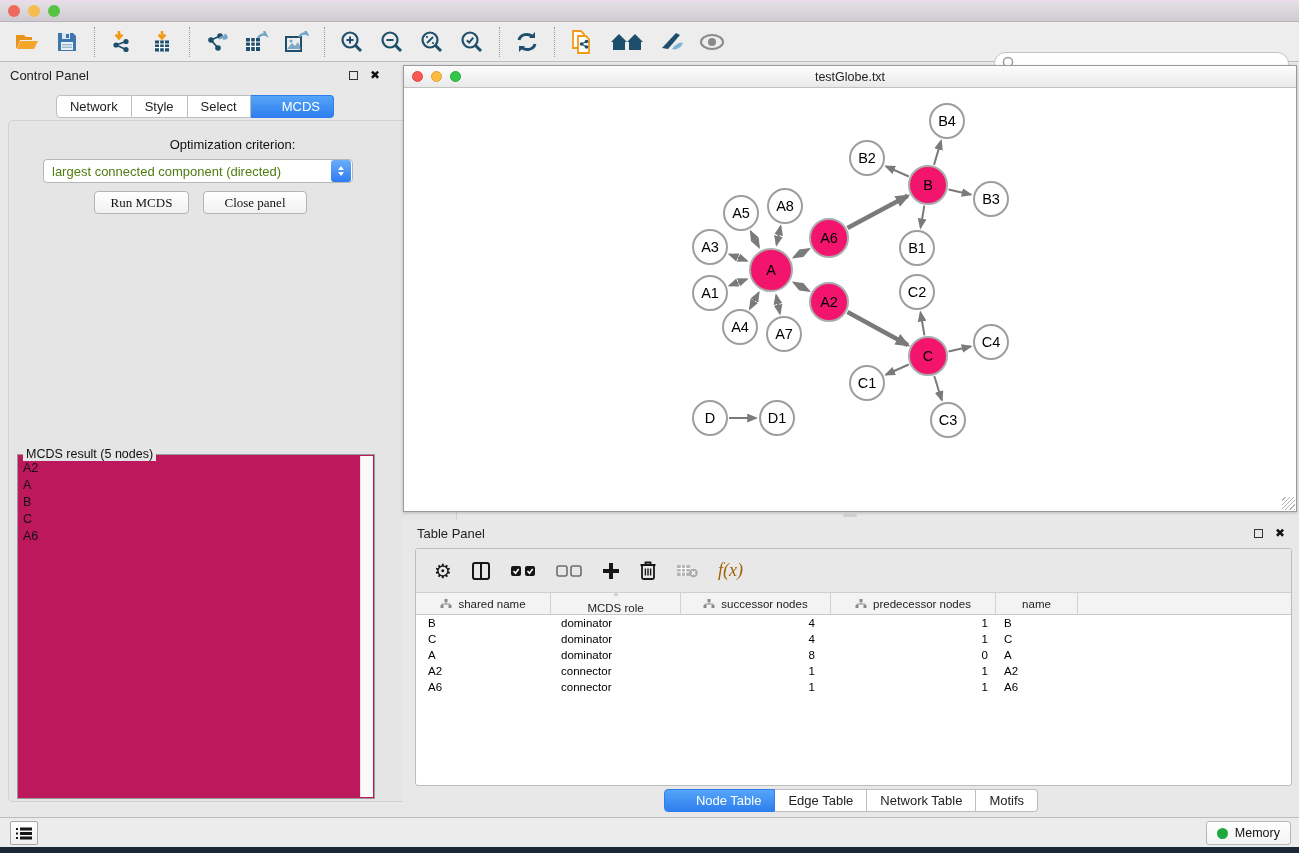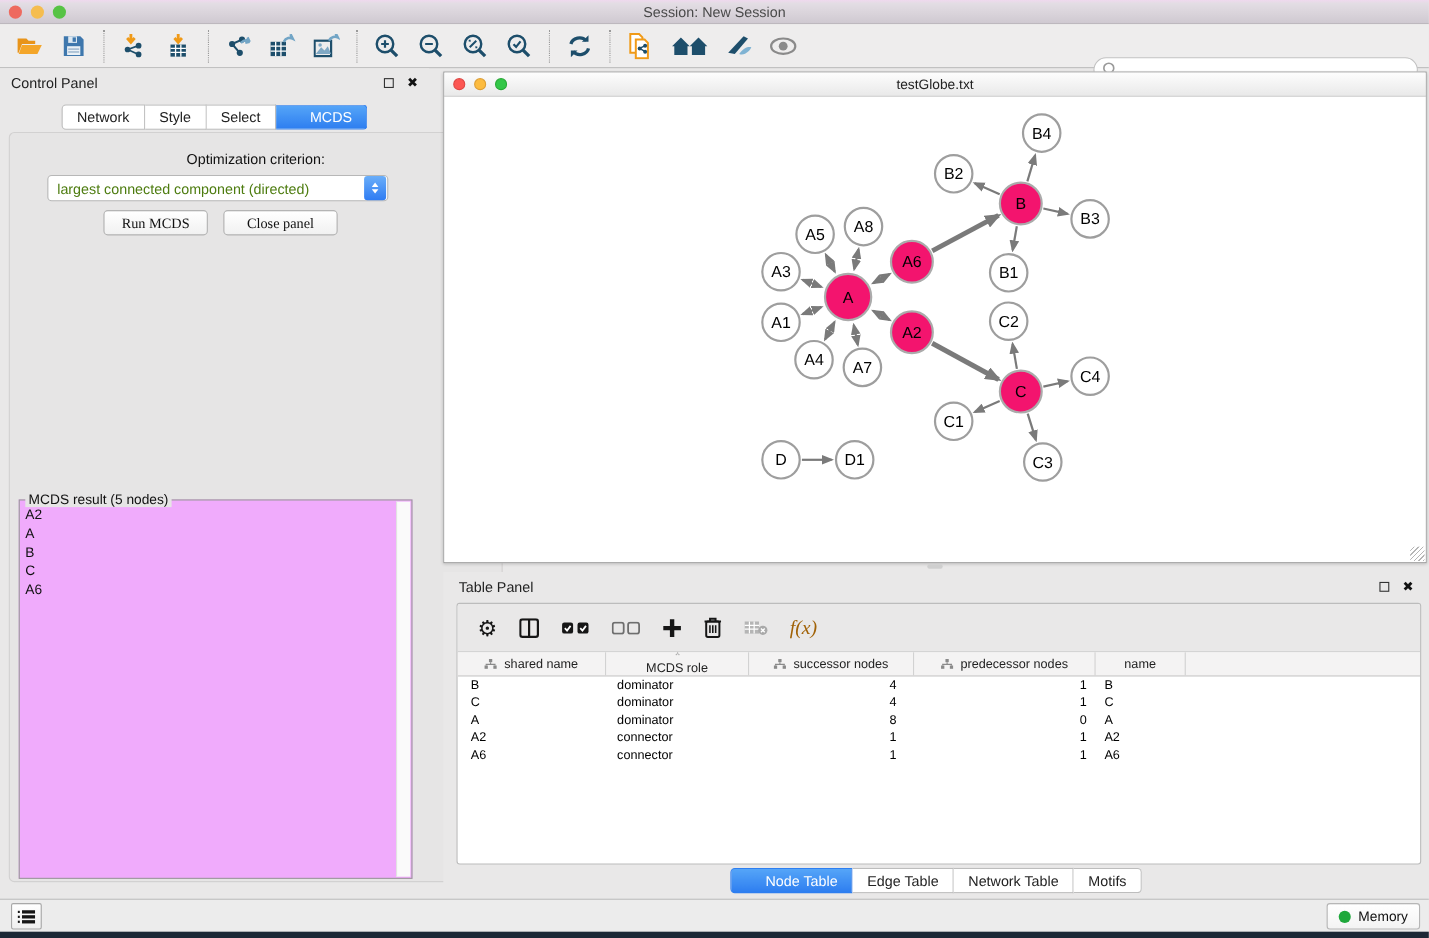--- a/index.html
+++ b/index.html
@@ -50,21 +50,21 @@
     align-items:center; justify-content:center; gap:2px; }
   .chev { width:0; height:0; border-left:3.5px solid transparent; border-right:3.5px solid transparent; }
   .chev.up { border-bottom:4px solid #fff; }
   .chev.down { border-top:4px solid #fff; }
   .cp-btn { position:absolute; top:70px; height:23px; background:linear-gradient(#ffffff,#f1f1f1);
     border:1px solid #b4b4b4; border-radius:4px; font-size:13px; color:#111;
     font-family:Liberation Serif, serif; cursor:pointer; }
   #run-btn { left:85px; width:95px; }
   #closepanel-btn { left:194px; width:104px; }
   #mcds-fieldset { position:absolute; left:8px; top:333px; width:358px; height:345px;
-    border:1px solid #9a9a9a; background:#f0abfc; }
+    border:1px solid #9a9a9a; background:#be185d; }
   #mcds-legend { position:absolute; left:5px; top:-8px; background:#e6e5e5; padding:0 3px;
     font-size:12.5px; color:#111; }
   #mcds-list { position:absolute; left:1px; top:4px; right:16px; bottom:2px; overflow:hidden; }
   .mcds-item { font-size:12.5px; color:#111; padding:1.5px 0 1.5px 4px; }
   #mcds-scroll { position:absolute; right:1px; top:1px; width:13px; bottom:1px;
     background:#fafafa; border-left:1px solid #e2e2e2; }
 
   
   #net-win { left:403px; top:65px; width:894px; height:447px; background:#fff;
     border:1px solid #9a9a9a; box-shadow:0 1px 3px rgba(0,0,0,.2); }
@@ -115,21 +115,20 @@
 <body>
 
 <div id="app">
 
   <div id="titlebar" class="abs">
     <div class="lights">
       <div class="light" style="background:#ee6a5f"></div>
       <div class="light" style="background:#f5bd4f"></div>
       <div class="light" style="background:#57c345"></div>
     </div>
-    <div class="title-text">Session: New Session</div>
   </div>
 
   <div id="toolbar" class="abs">
     <div class="tb-group">
       <div class="tb-btn">
         <svg width="24" height="20" viewBox="0 0 24 20">
           <path d="M1 3h8l2 2h6v3H5L2 16H1z" fill="#e8941a"></path>
           <path d="M5 9h18l-4 8H2z" fill="#f4a62a"></path>
         </svg>
       </div>

